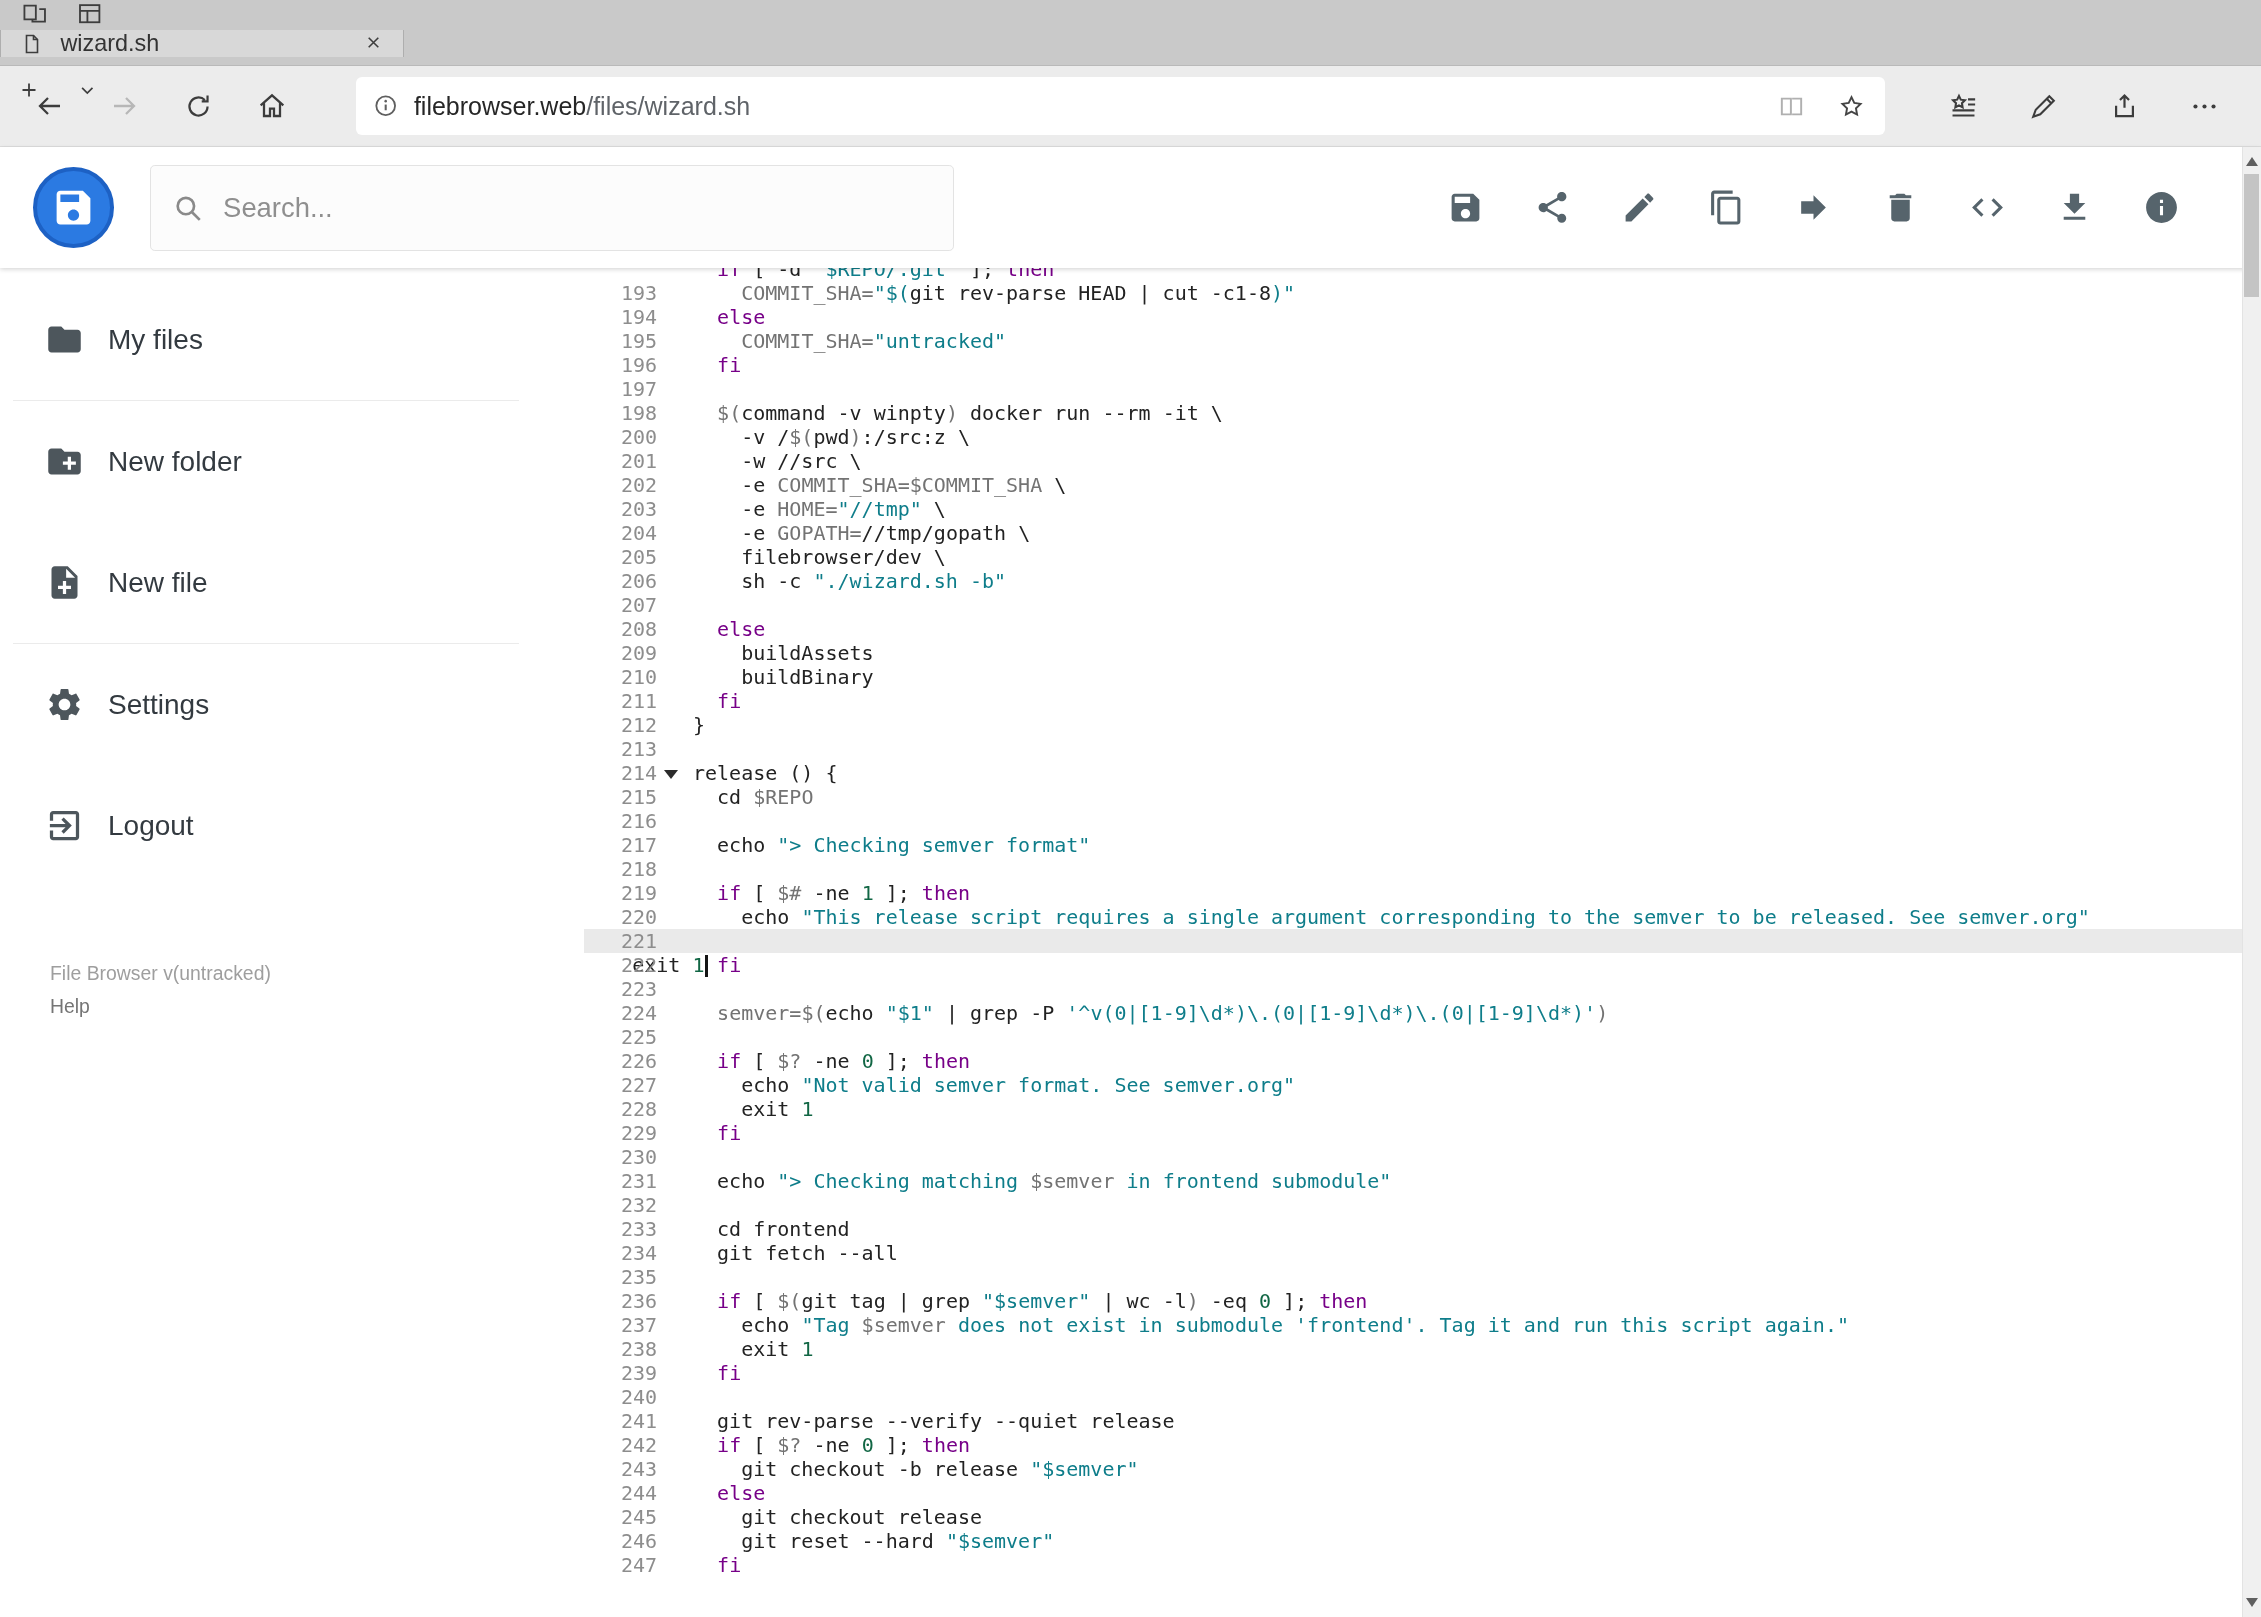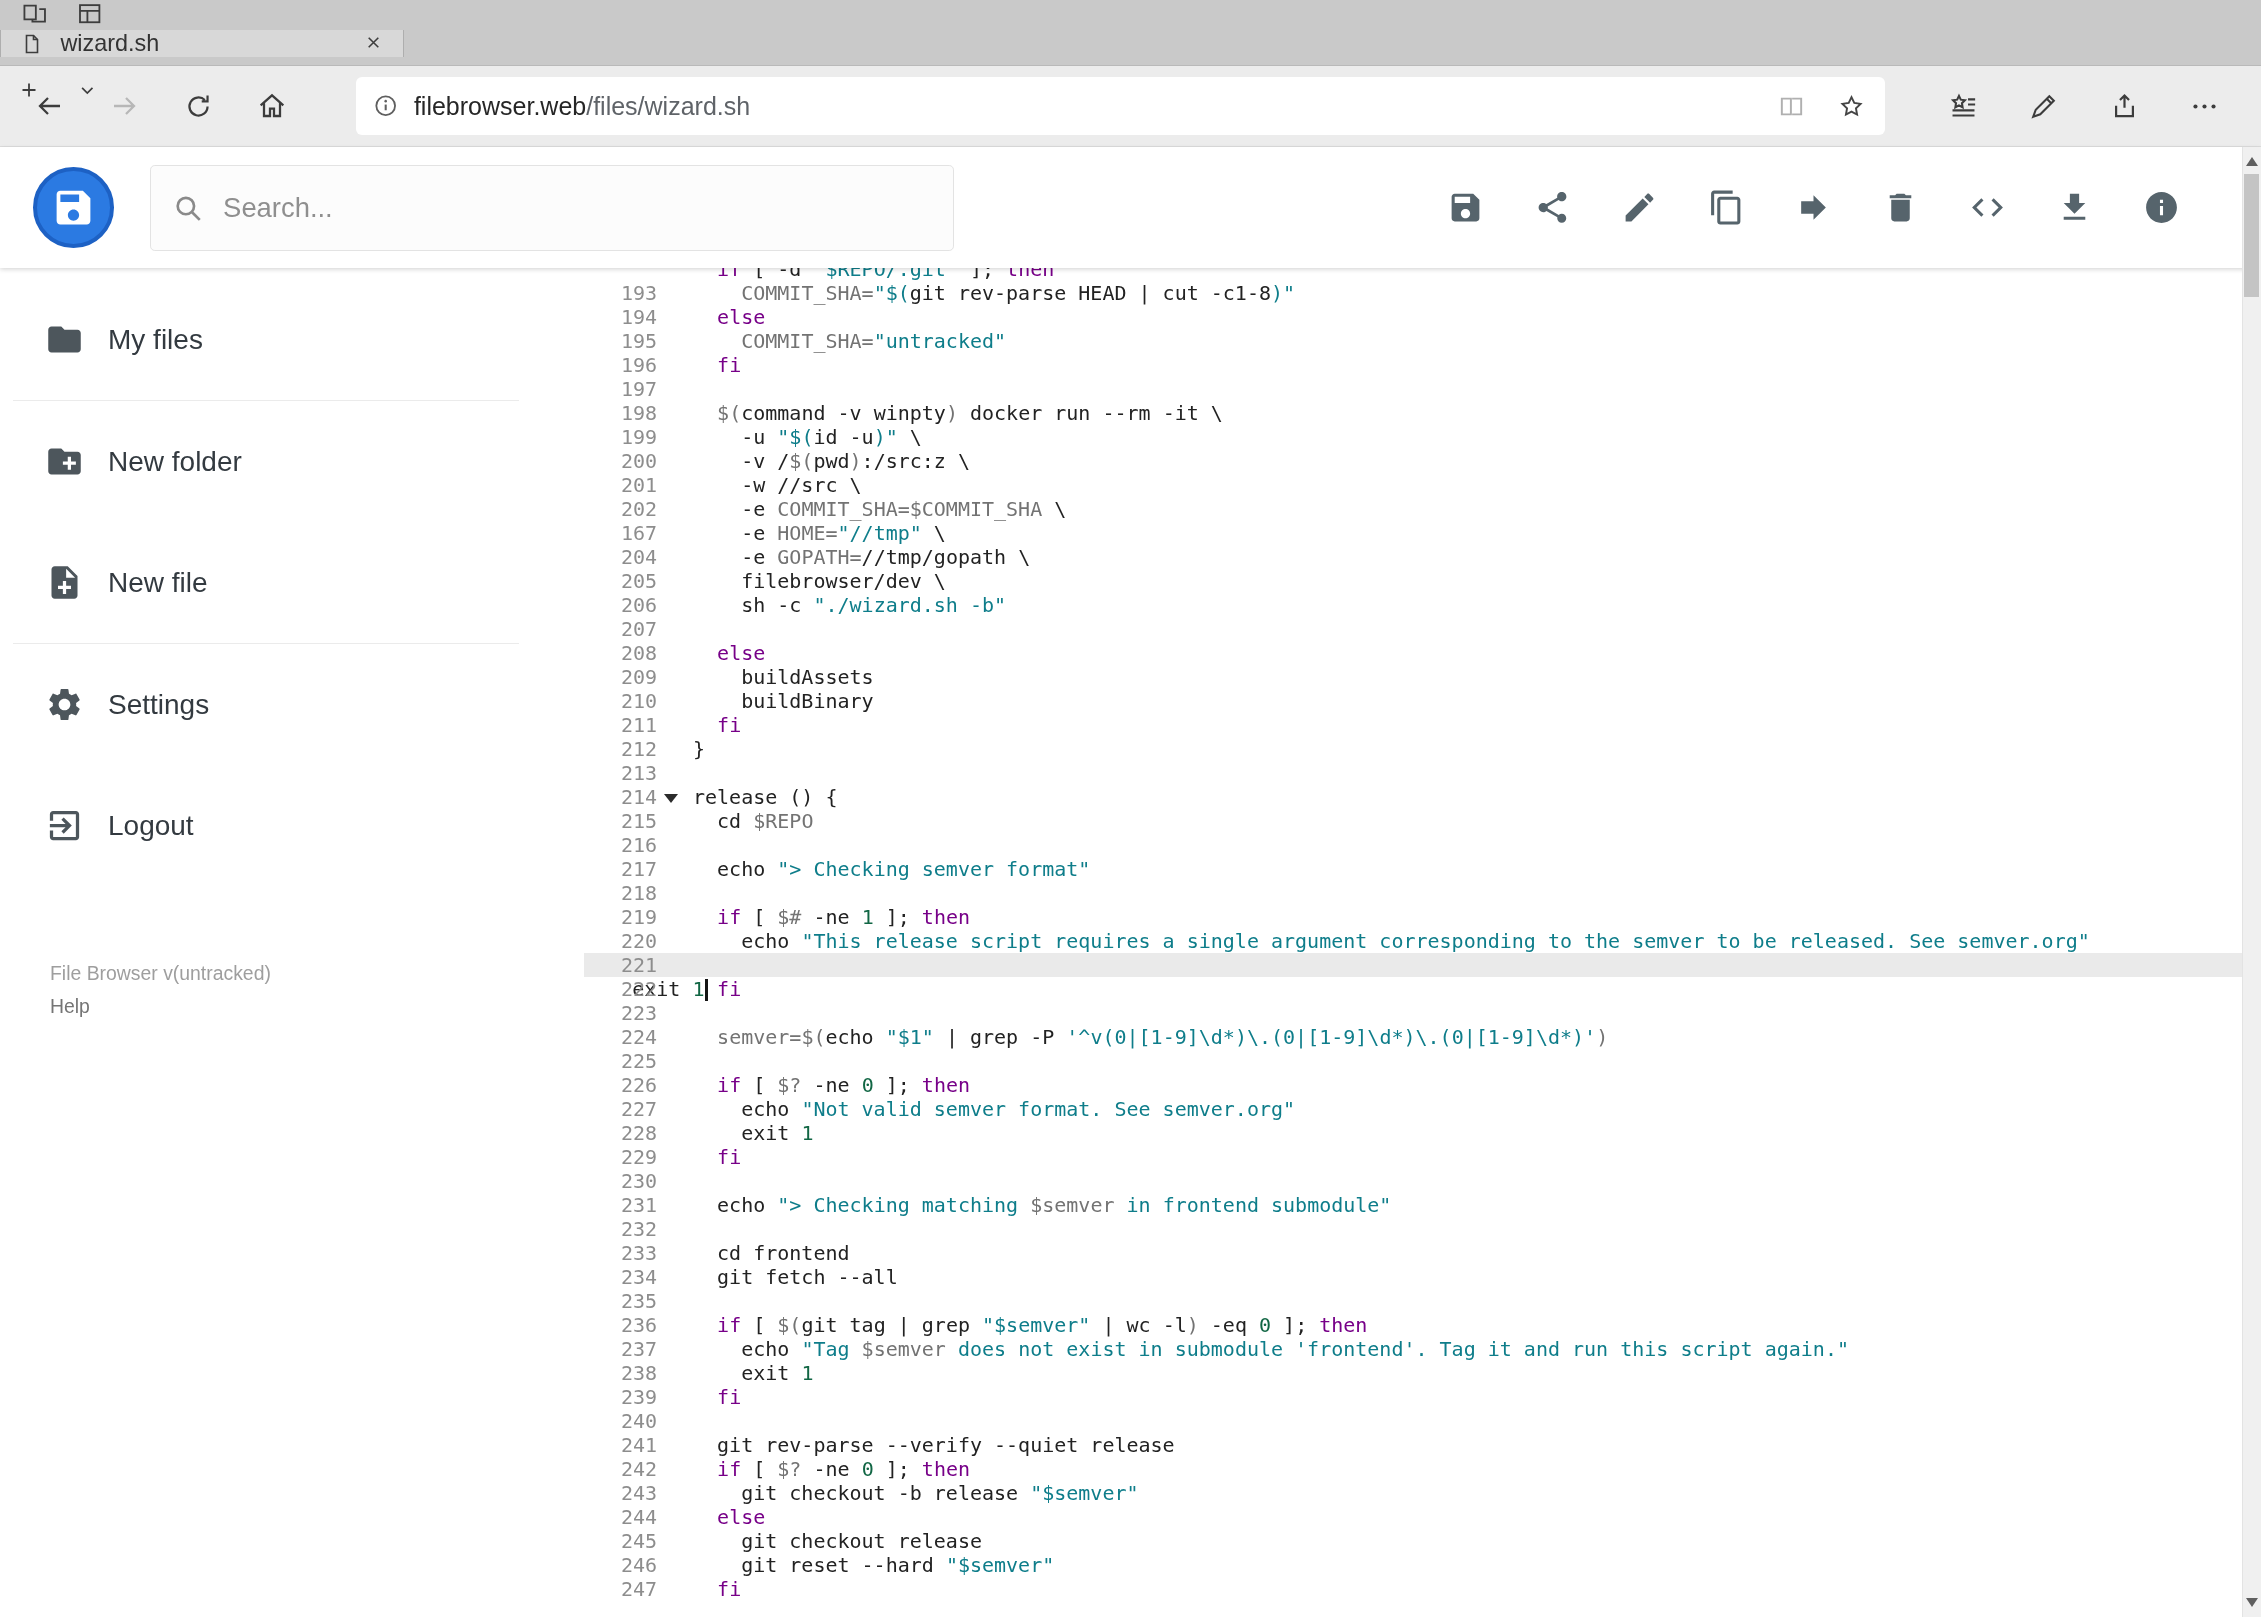--- a/index.html
+++ b/index.html
@@ -394,25 +394,24 @@
       </nav>
       <div class="editor">
         <div class="code-lines" id="code">
             <div class="code-line"><span class="ln"></span><span class="fold"></span><span class="code"><span class="t-p">  </span><span class="t-k">if</span><span class="t-p"> [ -d </span><span class="t-s">"$REPO/.git"</span><span class="t-p"> ]; </span><span class="t-k">then</span></span></div>
             <div class="code-line"><span class="ln">193</span><span class="fold"></span><span class="code"><span class="t-p">    </span><span class="t-v">COMMIT_SHA=</span><span class="t-s">"$(</span><span class="t-p">git rev-parse HEAD | cut -c1-8</span><span class="t-s">)"</span></span></div>
             <div class="code-line"><span class="ln">194</span><span class="fold"></span><span class="code"><span class="t-p">  </span><span class="t-k">else</span></span></div>
             <div class="code-line"><span class="ln">195</span><span class="fold"></span><span class="code"><span class="t-p">    </span><span class="t-v">COMMIT_SHA=</span><span class="t-s">"untracked"</span></span></div>
             <div class="code-line"><span class="ln">196</span><span class="fold"></span><span class="code"><span class="t-p">  </span><span class="t-k">fi</span></span></div>
             <div class="code-line"><span class="ln">197</span><span class="fold"></span><span class="code"></span></div>
             <div class="code-line"><span class="ln">198</span><span class="fold"></span><span class="code"><span class="t-p">  </span><span class="t-v">$(</span><span class="t-p">command -v winpty</span><span class="t-v">)</span><span class="t-p"> docker run --rm -it \</span></span></div>
-            <div class="code-line"><span class="ln">199</span><span class="fold"></span><span class="code"><span class="t-p">    -u </span><span class="t-s">"$(</span><span class="t-p">id -u</span><span class="t-s">)"</span><span class="t-p"> \</span></span></div>
             <div class="code-line"><span class="ln">200</span><span class="fold"></span><span class="code"><span class="t-p">    -v /</span><span class="t-v">$(</span><span class="t-p">pwd</span><span class="t-v">)</span><span class="t-p">:/src:z \</span></span></div>
             <div class="code-line"><span class="ln">201</span><span class="fold"></span><span class="code"><span class="t-p">    -w //src \</span></span></div>
             <div class="code-line"><span class="ln">202</span><span class="fold"></span><span class="code"><span class="t-p">    -e </span><span class="t-v">COMMIT_SHA=$COMMIT_SHA</span><span class="t-p"> \</span></span></div>
-            <div class="code-line"><span class="ln">167</span><span class="fold"></span><span class="code"><span class="t-p">    -e </span><span class="t-v">HOME=</span><span class="t-s">"//tmp"</span><span class="t-p"> \</span></span></div>
+            <div class="code-line"><span class="ln">203</span><span class="fold"></span><span class="code"><span class="t-p">    -e </span><span class="t-v">HOME=</span><span class="t-s">"//tmp"</span><span class="t-p"> \</span></span></div>
             <div class="code-line"><span class="ln">204</span><span class="fold"></span><span class="code"><span class="t-p">    -e </span><span class="t-v">GOPATH=</span><span class="t-p">//tmp/gopath \</span></span></div>
             <div class="code-line"><span class="ln">205</span><span class="fold"></span><span class="code"><span class="t-p">    filebrowser/dev \</span></span></div>
             <div class="code-line"><span class="ln">206</span><span class="fold"></span><span class="code"><span class="t-p">    sh -c </span><span class="t-s">"./wizard.sh -b"</span></span></div>
             <div class="code-line"><span class="ln">207</span><span class="fold"></span><span class="code"></span></div>
             <div class="code-line"><span class="ln">208</span><span class="fold"></span><span class="code"><span class="t-p">  </span><span class="t-k">else</span></span></div>
             <div class="code-line"><span class="ln">209</span><span class="fold"></span><span class="code"><span class="t-p">    buildAssets</span></span></div>
             <div class="code-line"><span class="ln">210</span><span class="fold"></span><span class="code"><span class="t-p">    buildBinary</span></span></div>
             <div class="code-line"><span class="ln">211</span><span class="fold"></span><span class="code"><span class="t-p">  </span><span class="t-k">fi</span></span></div>
             <div class="code-line"><span class="ln">212</span><span class="fold"></span><span class="code"><span class="t-p">}</span></span></div>
             <div class="code-line"><span class="ln">213</span><span class="fold"></span><span class="code"></span></div>

